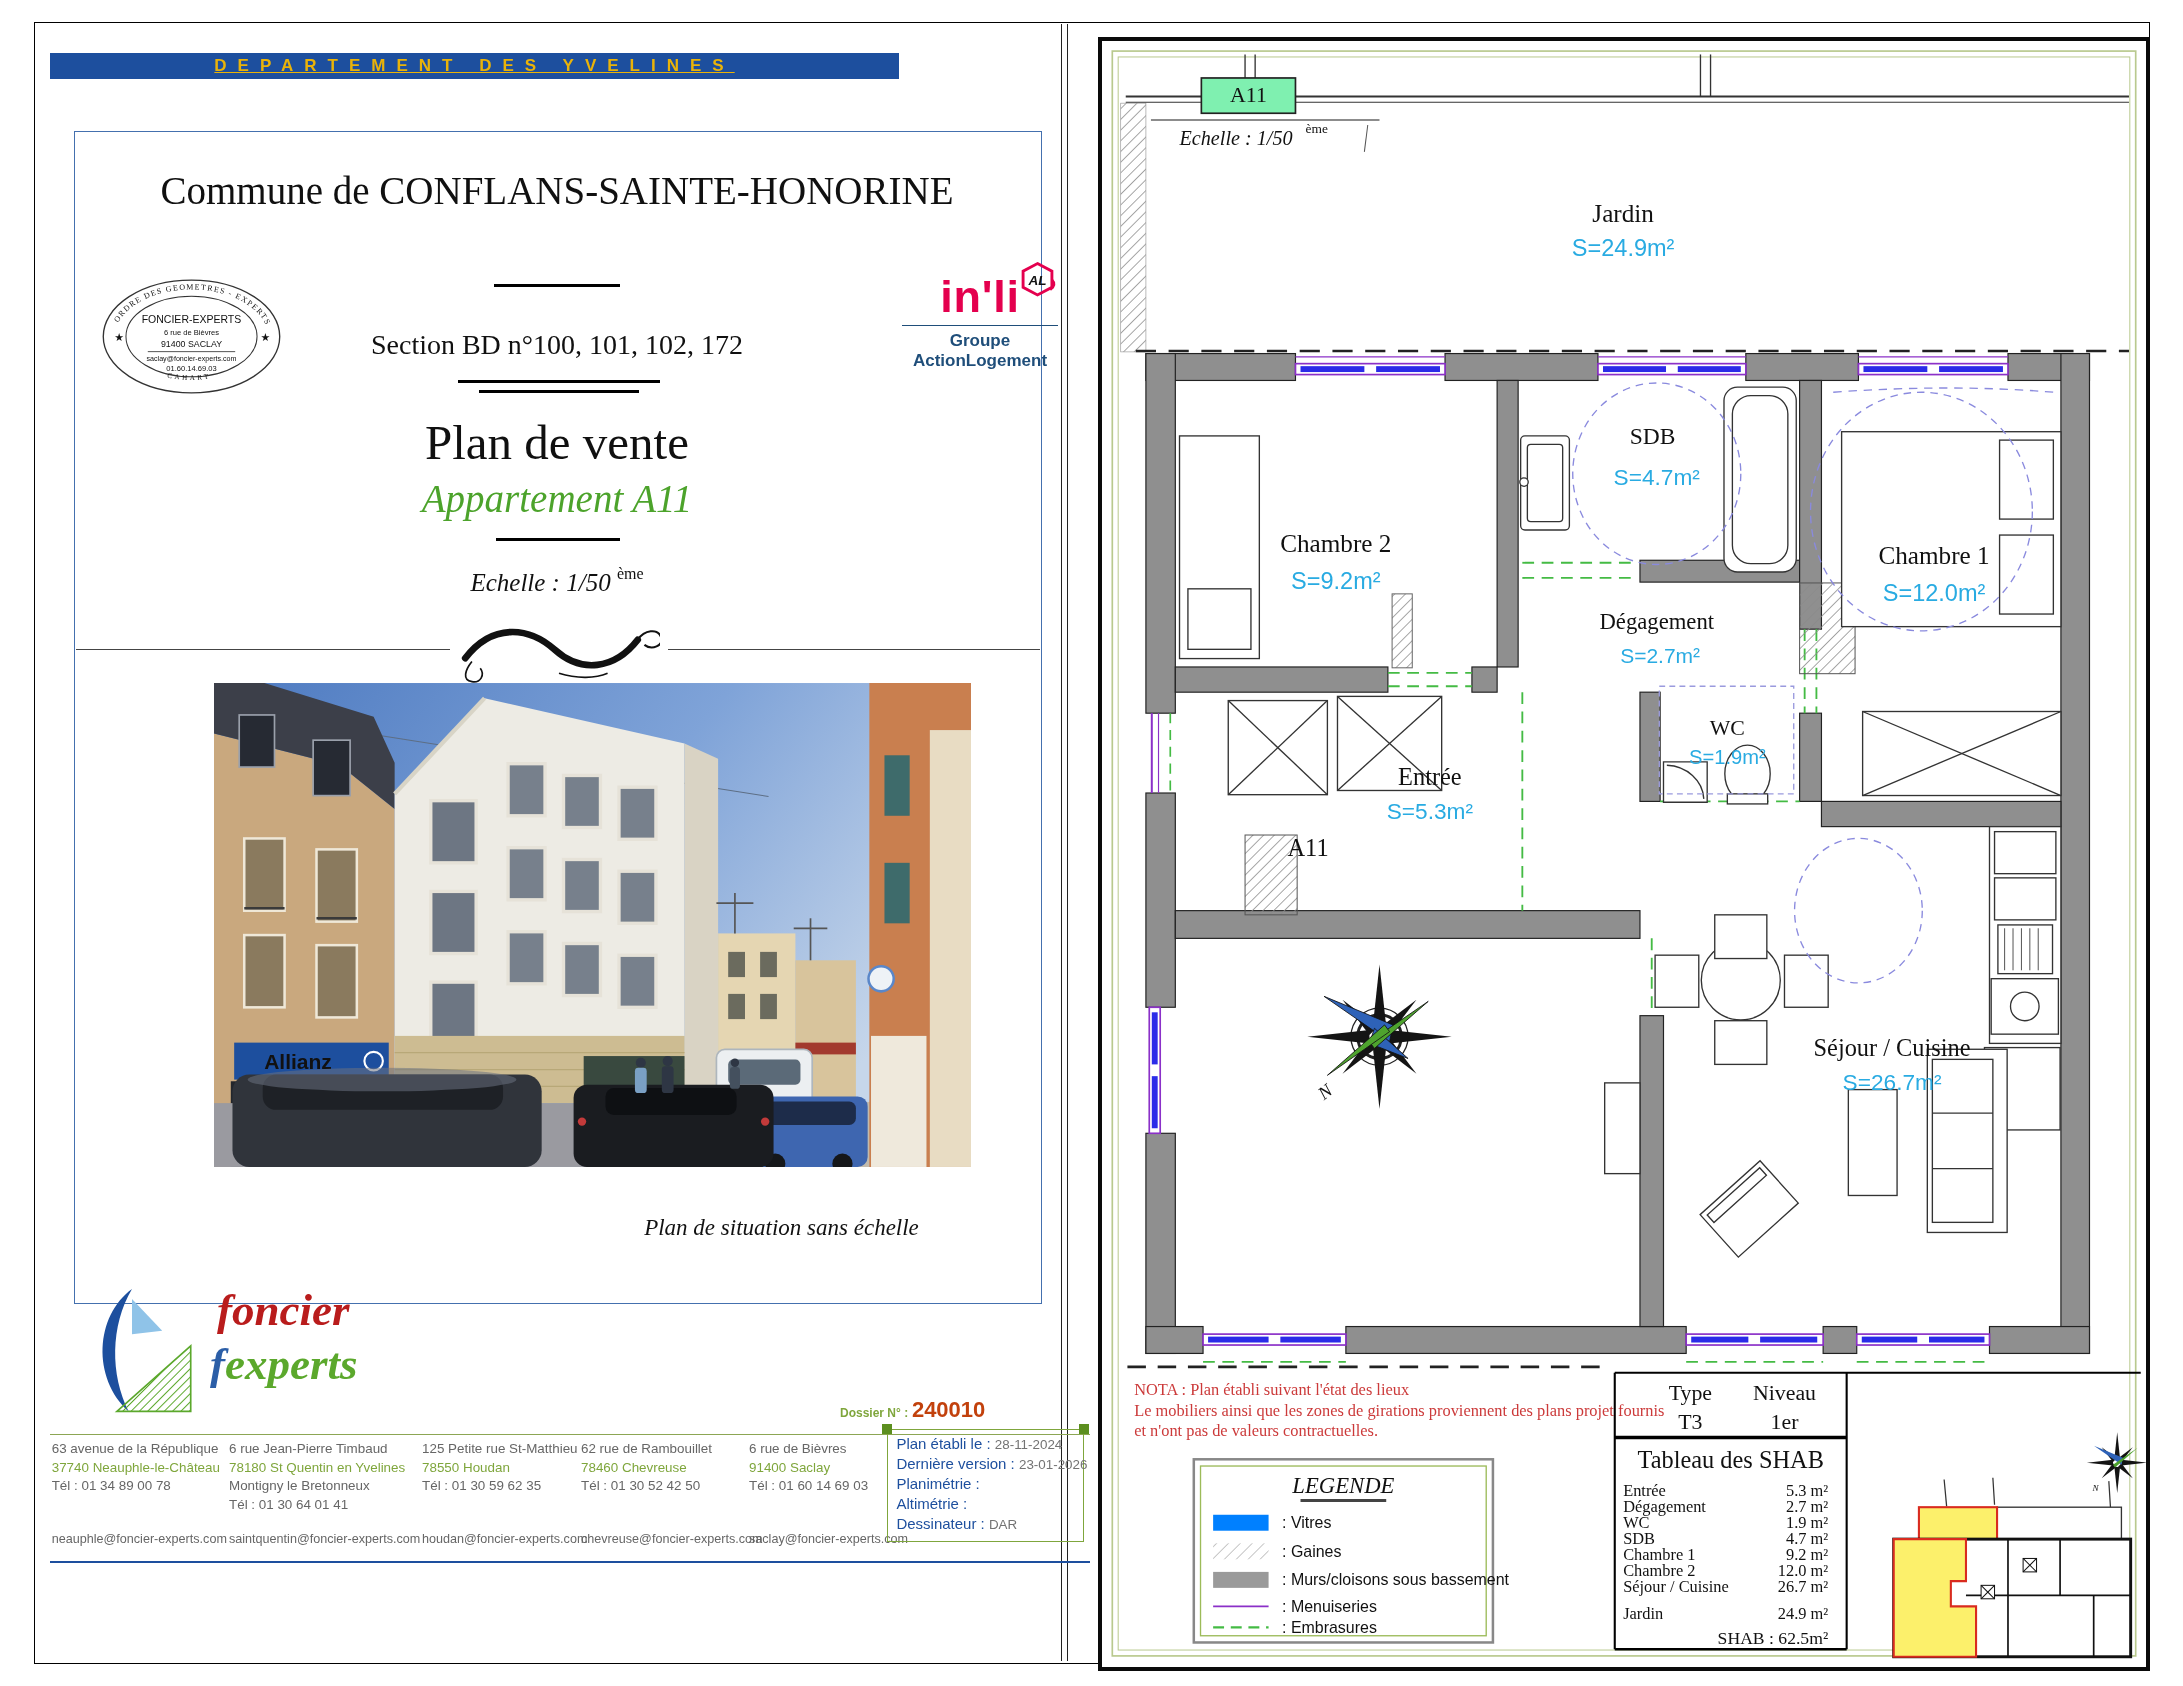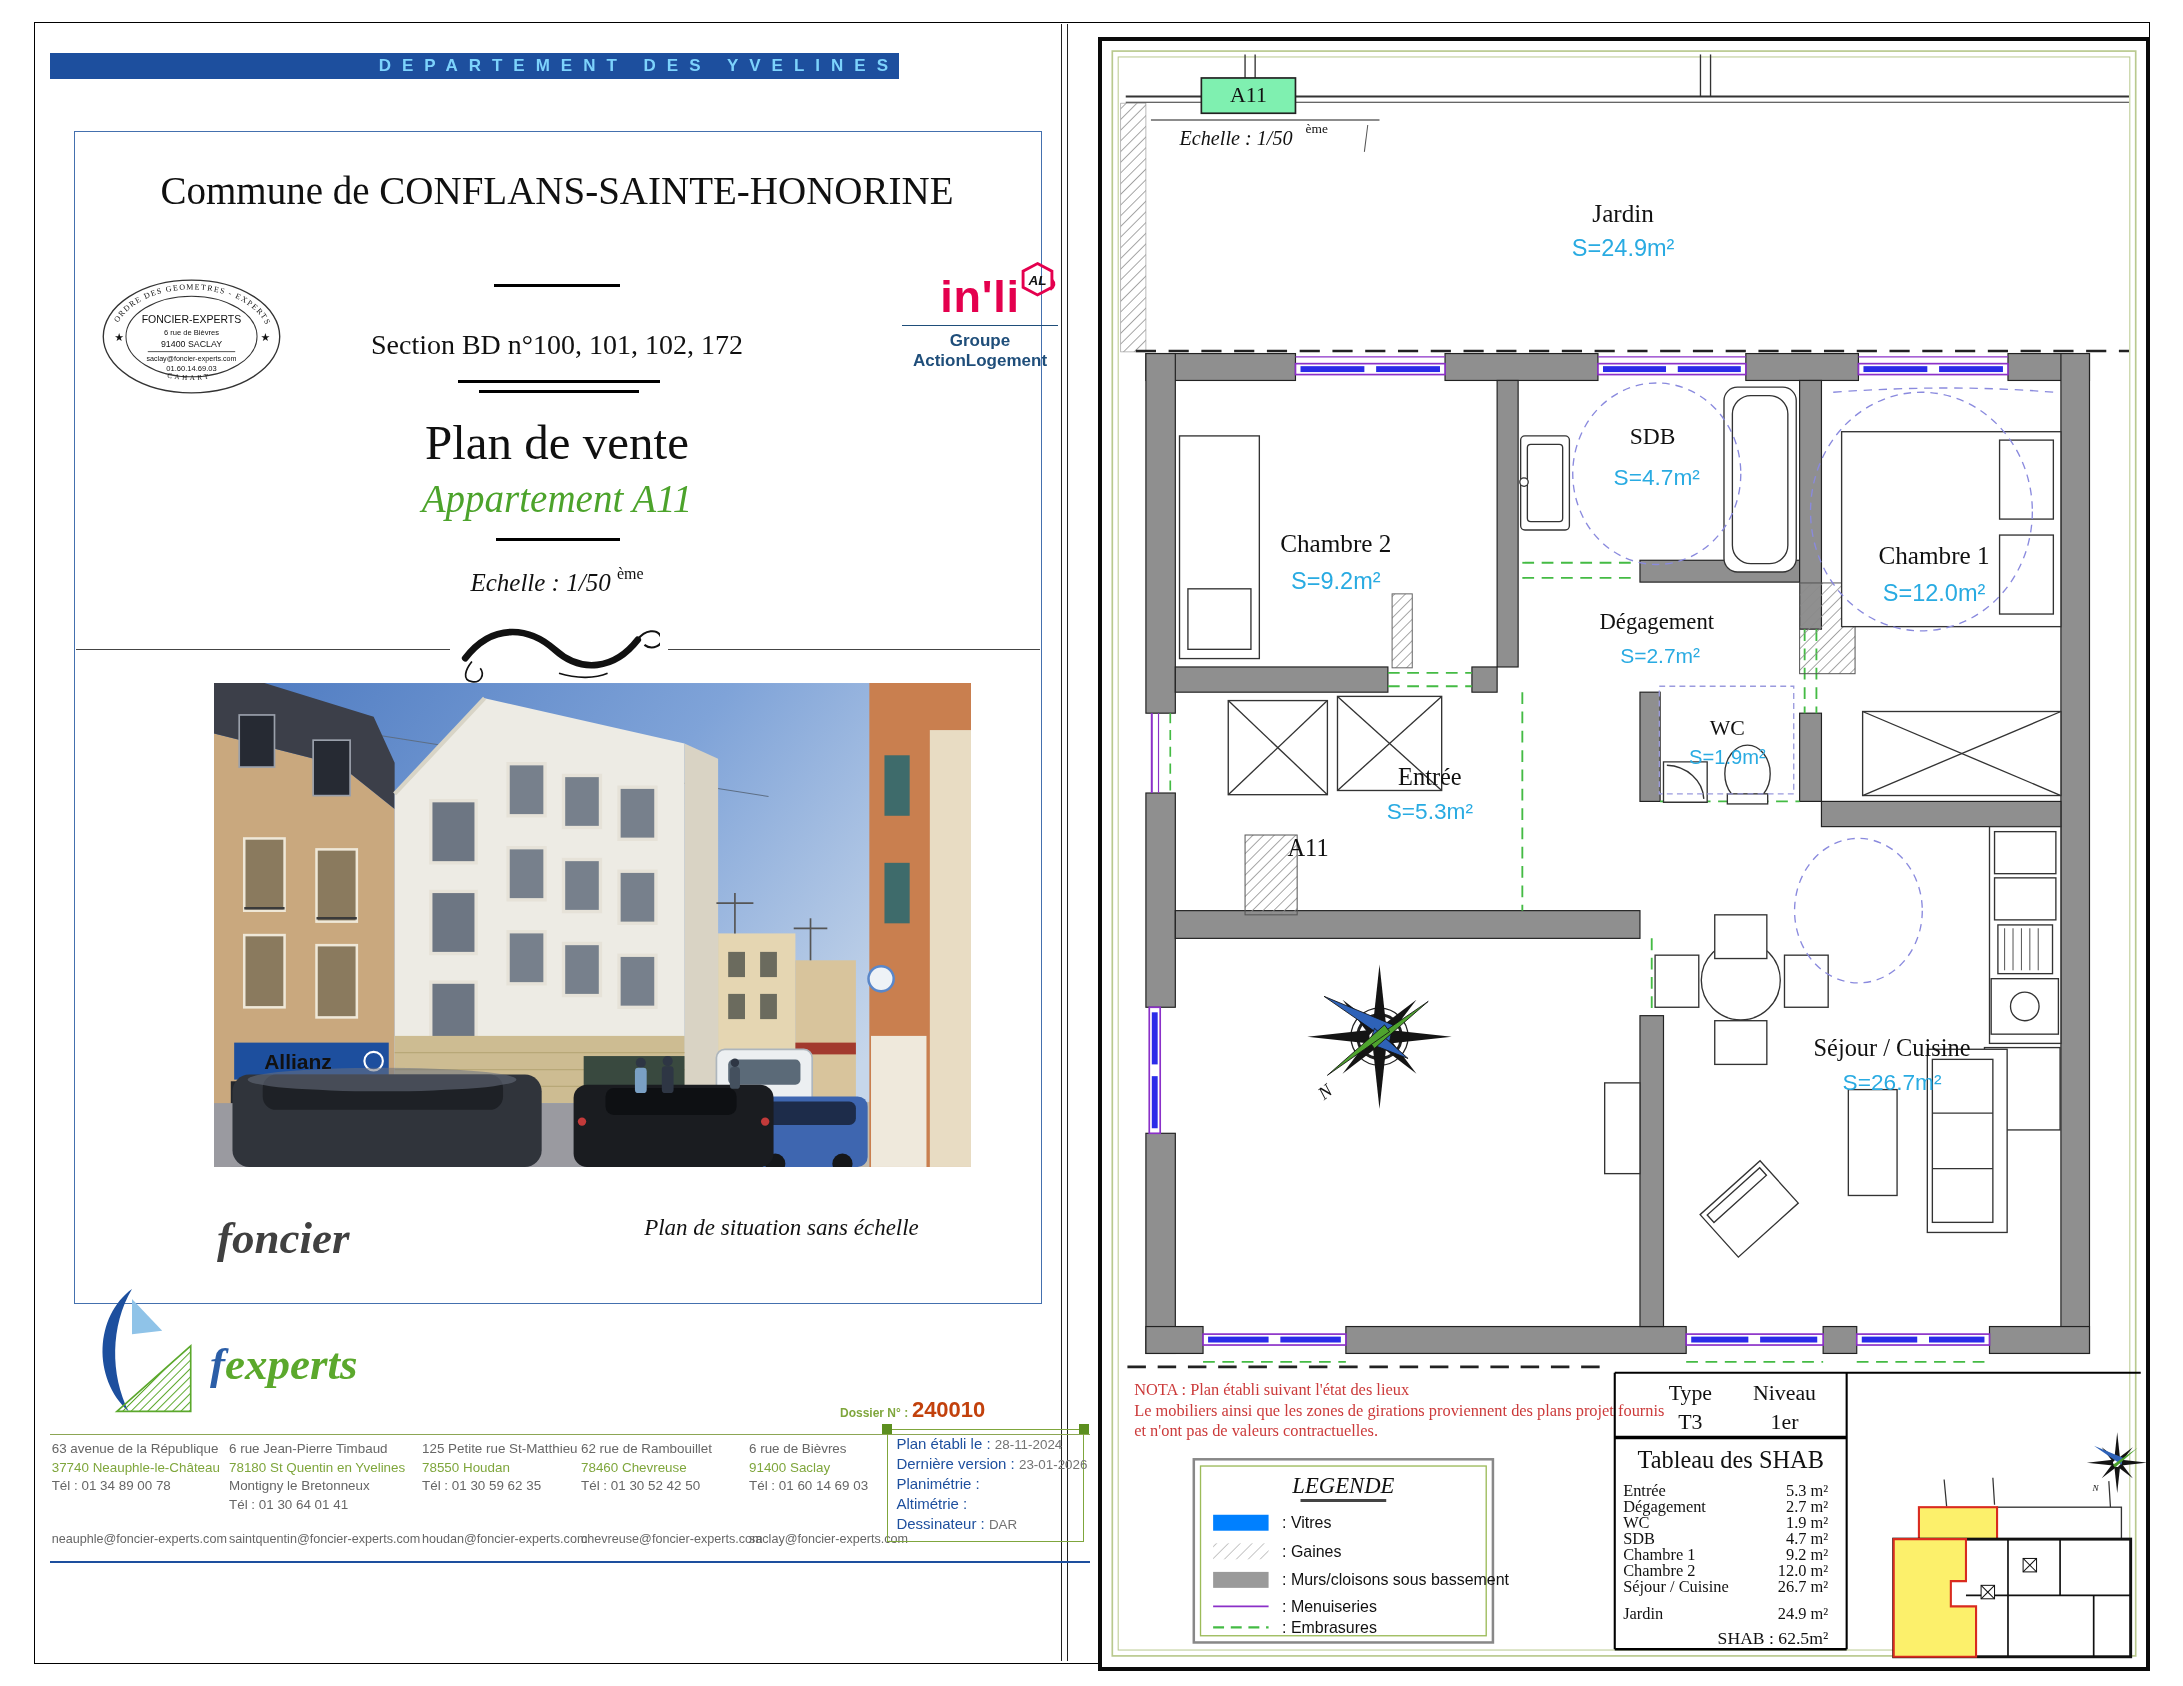--- a/index.html
+++ b/index.html
@@ -3,42 +3,42 @@
 <meta charset="utf-8">
 <style>
   html,body{margin:0;padding:0;background:#e8e8e8;}
   .page{position:relative;width:2183px;height:1687px;background:#ffffff;font-family:"Liberation Serif",serif;overflow:hidden;}
   .abs{position:absolute;}
   
   .sheet-border{position:absolute;left:34px;top:22px;width:2114px;height:1640px;border:1.7px solid #000;}
   .vline1{position:absolute;left:1061px;top:23.5px;width:0.8px;height:1637px;background:#222;}
   .vline2{position:absolute;left:1067px;top:23.5px;width:0.8px;height:1637px;background:#222;}
   
-  .banner{position:absolute;left:50px;top:53px;width:849px;height:26px;background:#1D4F9E;color:#7dd3fc;
+  .banner{position:absolute;left:50px;top:53px;width:849px;height:26px;background:#1D4F9E;color:#eab308;
     font-family:"Liberation Sans",sans-serif;font-weight:bold;font-size:17px;letter-spacing:11px;
-    text-align:right;line-height:26px;}
+    text-align:center;line-height:26px;text-decoration:underline;}
   .inner-frame{position:absolute;left:74px;top:131px;width:966px;height:1171px;border:1.7px solid #4470AE;}
   .tcenter{left:74px;width:966px;text-align:center;color:#101010;}
   .t-commune{top:168px;font-size:39px;}
   .t-address{top:229px;font-size:28px;}
   .rule{background:#000;}
   .t-section{top:329px;font-size:28px;}
   .t-plan{top:408px;font-size:49px;margin-top:6px;}
   .t-apt{top:476px;font-size:39px;font-style:italic;color:#4CA32B;}
   .t-echelle{top:565px;font-size:25px;font-style:italic;}
   .t-echelle .sup{font-size:16px;vertical-align:11.8px;font-style:normal;}
   .caption{position:absolute;left:546px;top:1215px;width:471px;text-align:center;font-size:23px;font-style:italic;color:#111;}
   
   .inli{position:absolute;left:892px;top:271px;width:176px;text-align:center;font-family:"Liberation Sans",sans-serif;}
   .inli-row{position:relative;display:inline-block;}
   .inli-brand{font-size:45px;font-weight:bold;color:#E4004E;letter-spacing:0.8px;}
   .inli-line{width:156px;height:1.7px;background:#1F4E7A;margin:1.7px auto 5px auto;}
   .inli-group{font-size:17px;font-weight:bold;color:#1F4E7A;}
   
-  .fx-word1{position:absolute;left:217px;top:1212px;font-size:45px;font-style:italic;font-weight:bold;color:#404040;font-family:"Liberation Serif",serif;}
+  .fx-word1{position:absolute;left:217px;top:1284px;font-size:45px;font-style:italic;font-weight:bold;color:#b91c1c;font-family:"Liberation Serif",serif;}
   .fx-word2{position:absolute;left:210px;top:1338px;font-size:45px;font-style:italic;font-weight:bold;color:#5BA82C;}
   .fx-f{color:#2B5EA7;}
   .tagline{position:absolute;left:50px;top:1402px;width:853px;font-family:"Liberation Sans",sans-serif;
     font-weight:bold;font-size:19.3px;letter-spacing:2.5px;color:#1D4F9E;white-space:nowrap;}
   .tag-et{display:inline-block;background:#5BA82C;color:#fff;border-radius:50%;padding:1.7px 5.9px 2.5px 5.9px;font-size:17px;letter-spacing:0;margin:0 3.4px;}
   .footer{position:absolute;left:50px;top:1434px;width:1040px;height:126px;border-top:1.7px solid #8CA653;border-bottom:2.5px solid #1D4F9E;}
   .agency{position:absolute;top:5px;width:189px;font-family:"Liberation Sans",sans-serif;font-size:13.4px;color:#666;}
   .agency div{height:18.5px;line-height:18.5px;white-space:nowrap;}
   .agency .l2{color:#7FA63C;}
   .agency-email{position:absolute;top:97px;font-family:"Liberation Sans",sans-serif;font-size:12.6px;color:#666;white-space:nowrap;}

